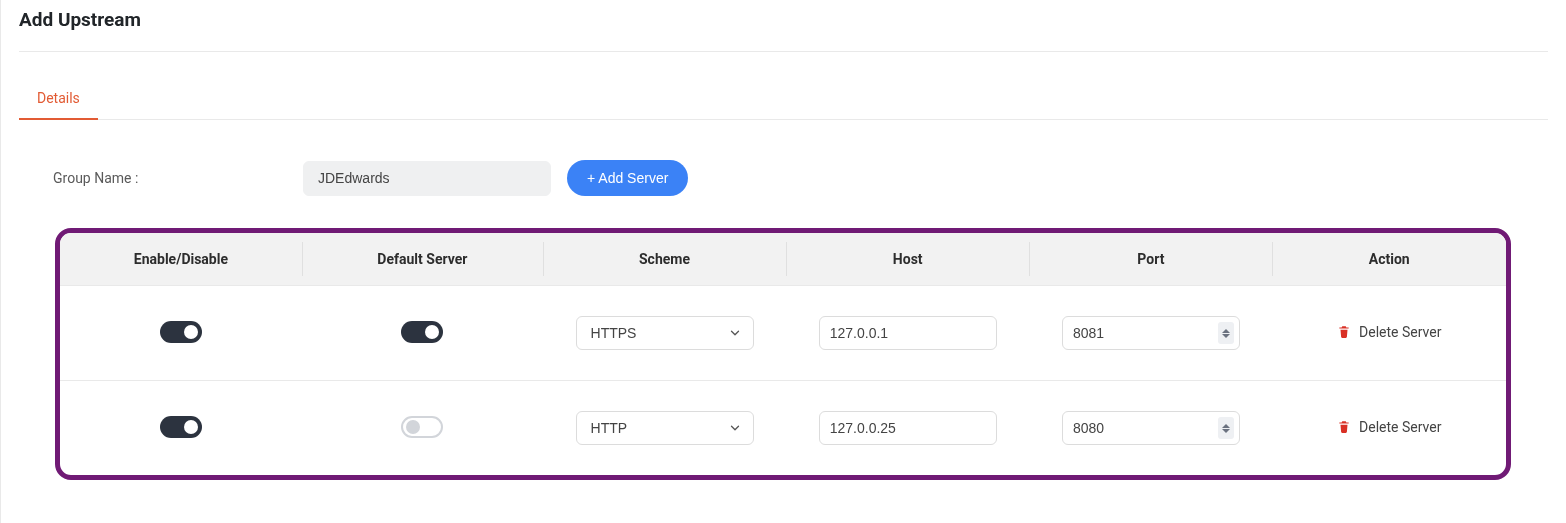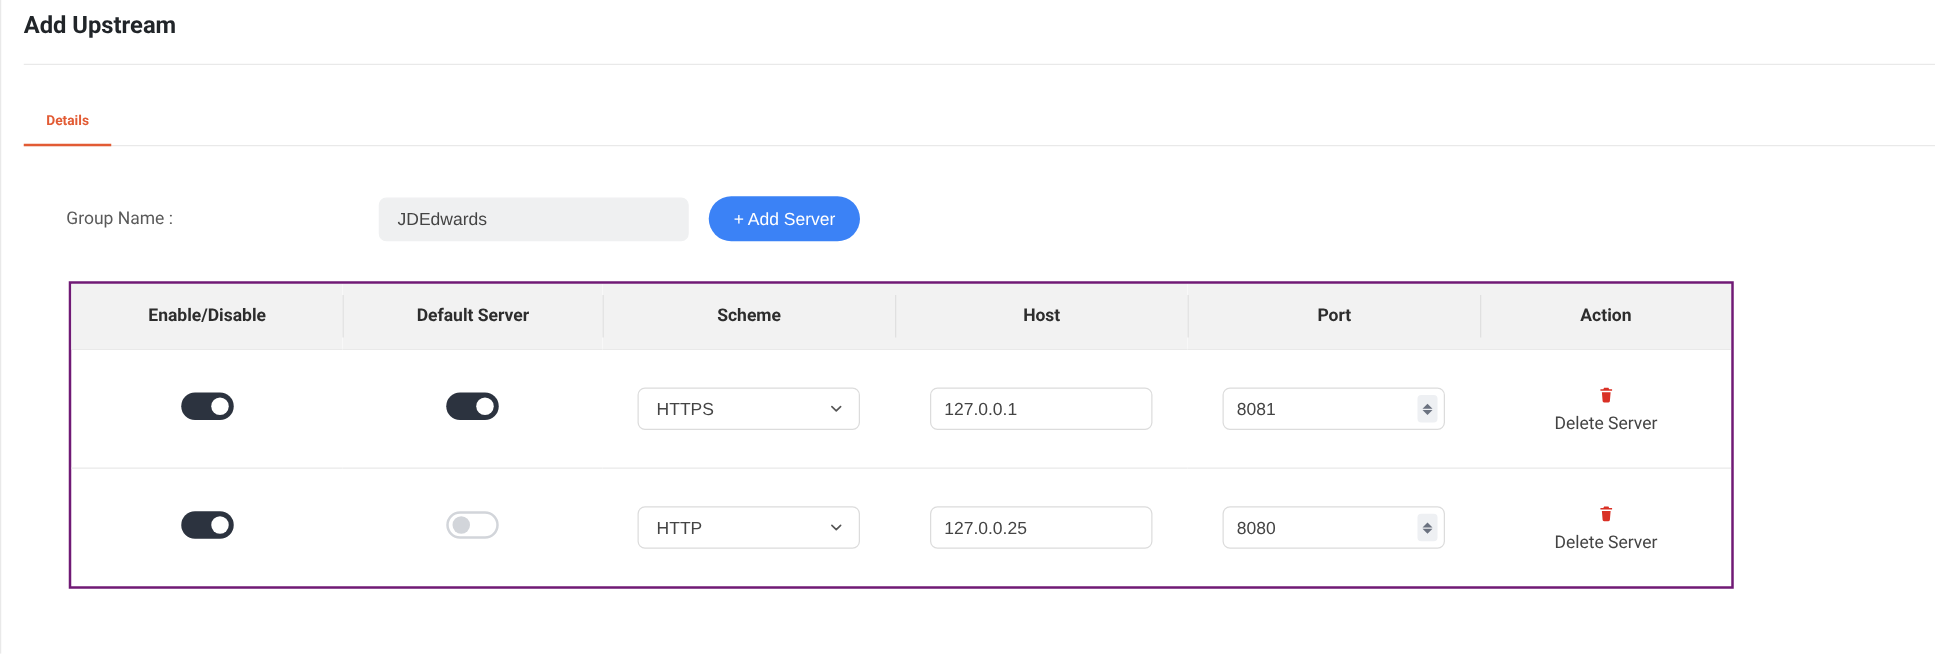--- a/index.html
+++ b/index.html
@@ -30,22 +30,22 @@
     border-top: 1px solid #e9e9e9;
     margin: 0;
   }
   .tabs {
     display: flex;
     border-bottom: 1px solid #e9e9e9;
     margin-top: 28px;
   }
   .tab {
     padding: 10px 18px 12px 18px;
-    font-size: 11px;
-    font-weight: 700;
+    font-size: 14px;
+    font-weight: 400;
     color: #6b7280;
     cursor: pointer;
     border-bottom: 2px solid transparent;
     margin-bottom: -1px;
   }
   .tab.active {
     color: #e25b34;
     border-bottom: 2px solid #e25b34;
   }
   .form-area {
@@ -116,23 +116,23 @@
     width: 14px; height: 14px;
     border-radius: 50%;
     top: 50%;
     transform: translateY(-50%);
   }
   .toggle.on .knob { background: #fff; right: 4px; }
   .toggle.off .knob { background: #d2d5da; left: 3px; }
 
   .table-wrap {
     margin: 8px 0 0 36px;
-    width: 1332px;
-    border: 2px solid #701a75;
-    border-radius: 0;
+    width: 1456px;
+    border: 5px solid #701a75;
+    border-radius: 16px;
     overflow: hidden;
   }
   table { width: 100%; border-collapse: collapse; }
   thead th {
     background: #f2f2f2;
     font-size: 14px;
     font-weight: 700;
     color: #2d2d2d;
     text-align: center;
     padding: 18px 8px;
@@ -226,21 +226,20 @@
   .spinner .up { border-bottom: 4px solid #6b7280; }
   .spinner .down { border-top: 4px solid #6b7280; }
 
   .delete-link {
     display: inline-flex;
     align-items: center;
     gap: 8px;
     color: #444;
     cursor: pointer;
     font-size: 14px;
-    flex-direction: column;
   }
   .trash svg { display: block; }
 </style>
 </head>
 <body>
 
 <div class="page">
 
   <div class="page-title">Add Upstream</div>
   <hr class="hr">

